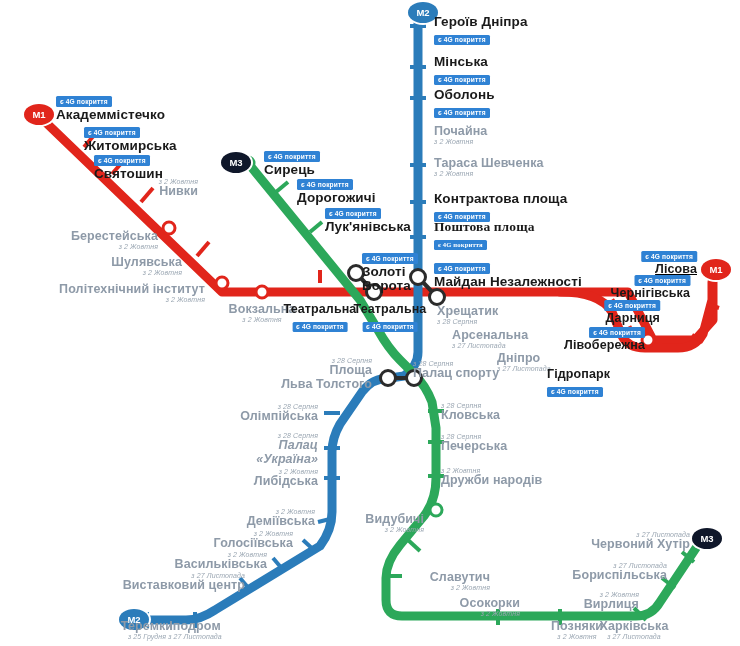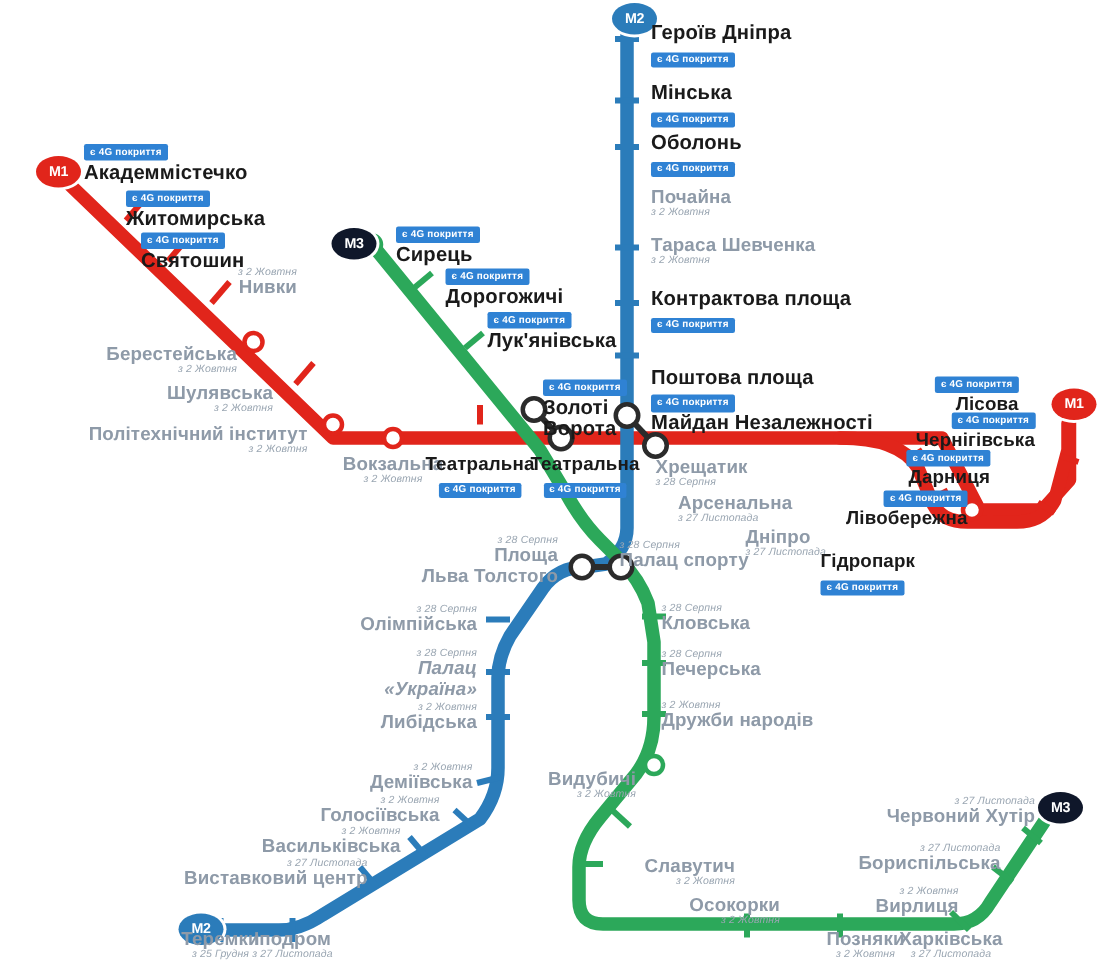--- a/index.html
+++ b/index.html
@@ -236,21 +236,21 @@
     <span class="nm">Лівобережна</span>
   </div>
   <div class="lbl ar" style="left:660px; top:295px;">
     <span class="badge">є 4G покриття</span>
     <span class="nm">Дарниця</span>
   </div>
   <div class="lbl ar" style="left:690px; top:270px;">
     <span class="badge">є 4G покриття</span>
     <span class="nm">Чернігівська</span>
   </div>
-  <div class="lbl ar" style="left:679px; top:246px;">
+  <div class="lbl ar" style="left:697px; top:246px;text-decoration:underline;">
     <span class="badge">є 4G покриття</span>
     <span class="nm">Лісова</span>
   </div>
 
   <div class="lbl al big" style="left:434px; top:15px;">
     <span class="nm">Героїв Дніпра</span>
     <span class="badge">є 4G покриття</span>
   </div>
   <div class="lbl al big" style="left:434px; top:55px;">
     <span class="nm">Мінська</span>
@@ -265,21 +265,21 @@
     <span class="date">з 2 Жовтня</span>
   </div>
   <div class="lbl al muted" style="left:434px; top:157px;">
     <span class="nm">Тараса Шевченка</span>
     <span class="date">з 2 Жовтня</span>
   </div>
   <div class="lbl al big" style="left:434px; top:192px;">
     <span class="nm">Контрактова площа</span>
     <span class="badge">є 4G покриття</span>
   </div>
-  <div class="lbl al big" style="left:434px; top:245px;">
+  <div class="lbl al big" style="left:434px; top:220px;font-family:Liberation Serif, serif;">
     <span class="nm">Поштова площа</span>
     <span class="badge">є 4G покриття</span>
   </div>
   <div class="lbl al big" style="left:434px; top:258px;">
     <span class="badge">є 4G покриття</span>
     <span class="nm">Майдан Незалежності</span>
   </div>
   <div class="lbl ar muted" style="left:372px; top:357px;">
     <span class="date">з 28 Серпня</span>
     <span class="nm" style="white-space:pre-line;">Площа

